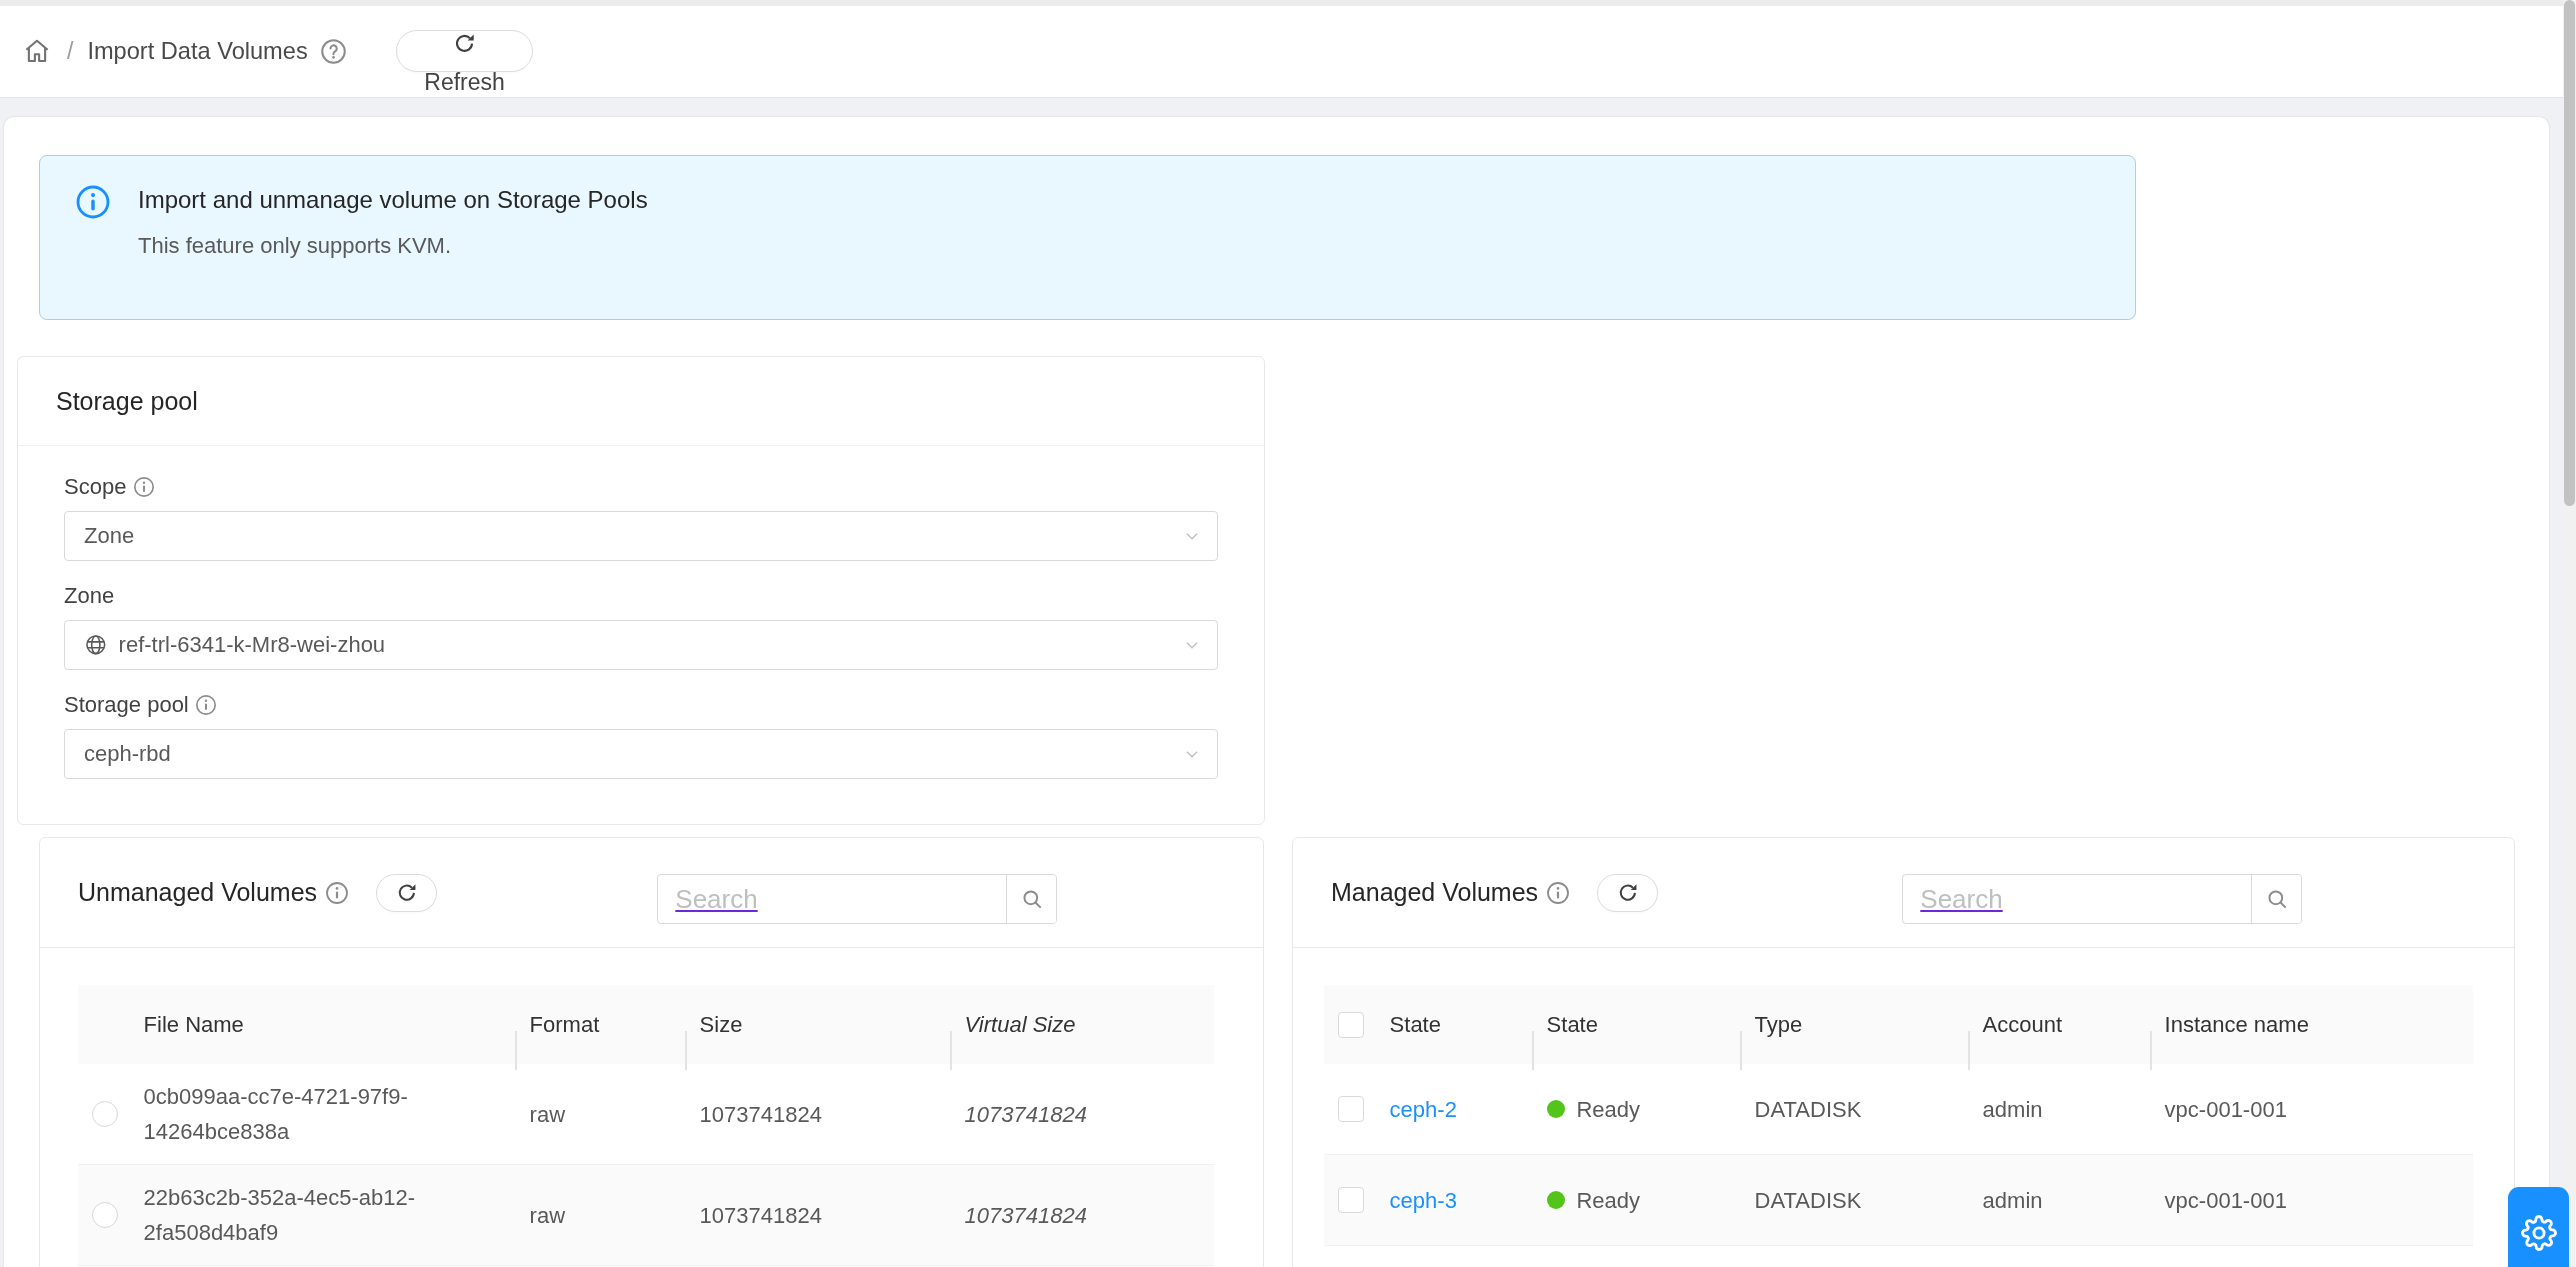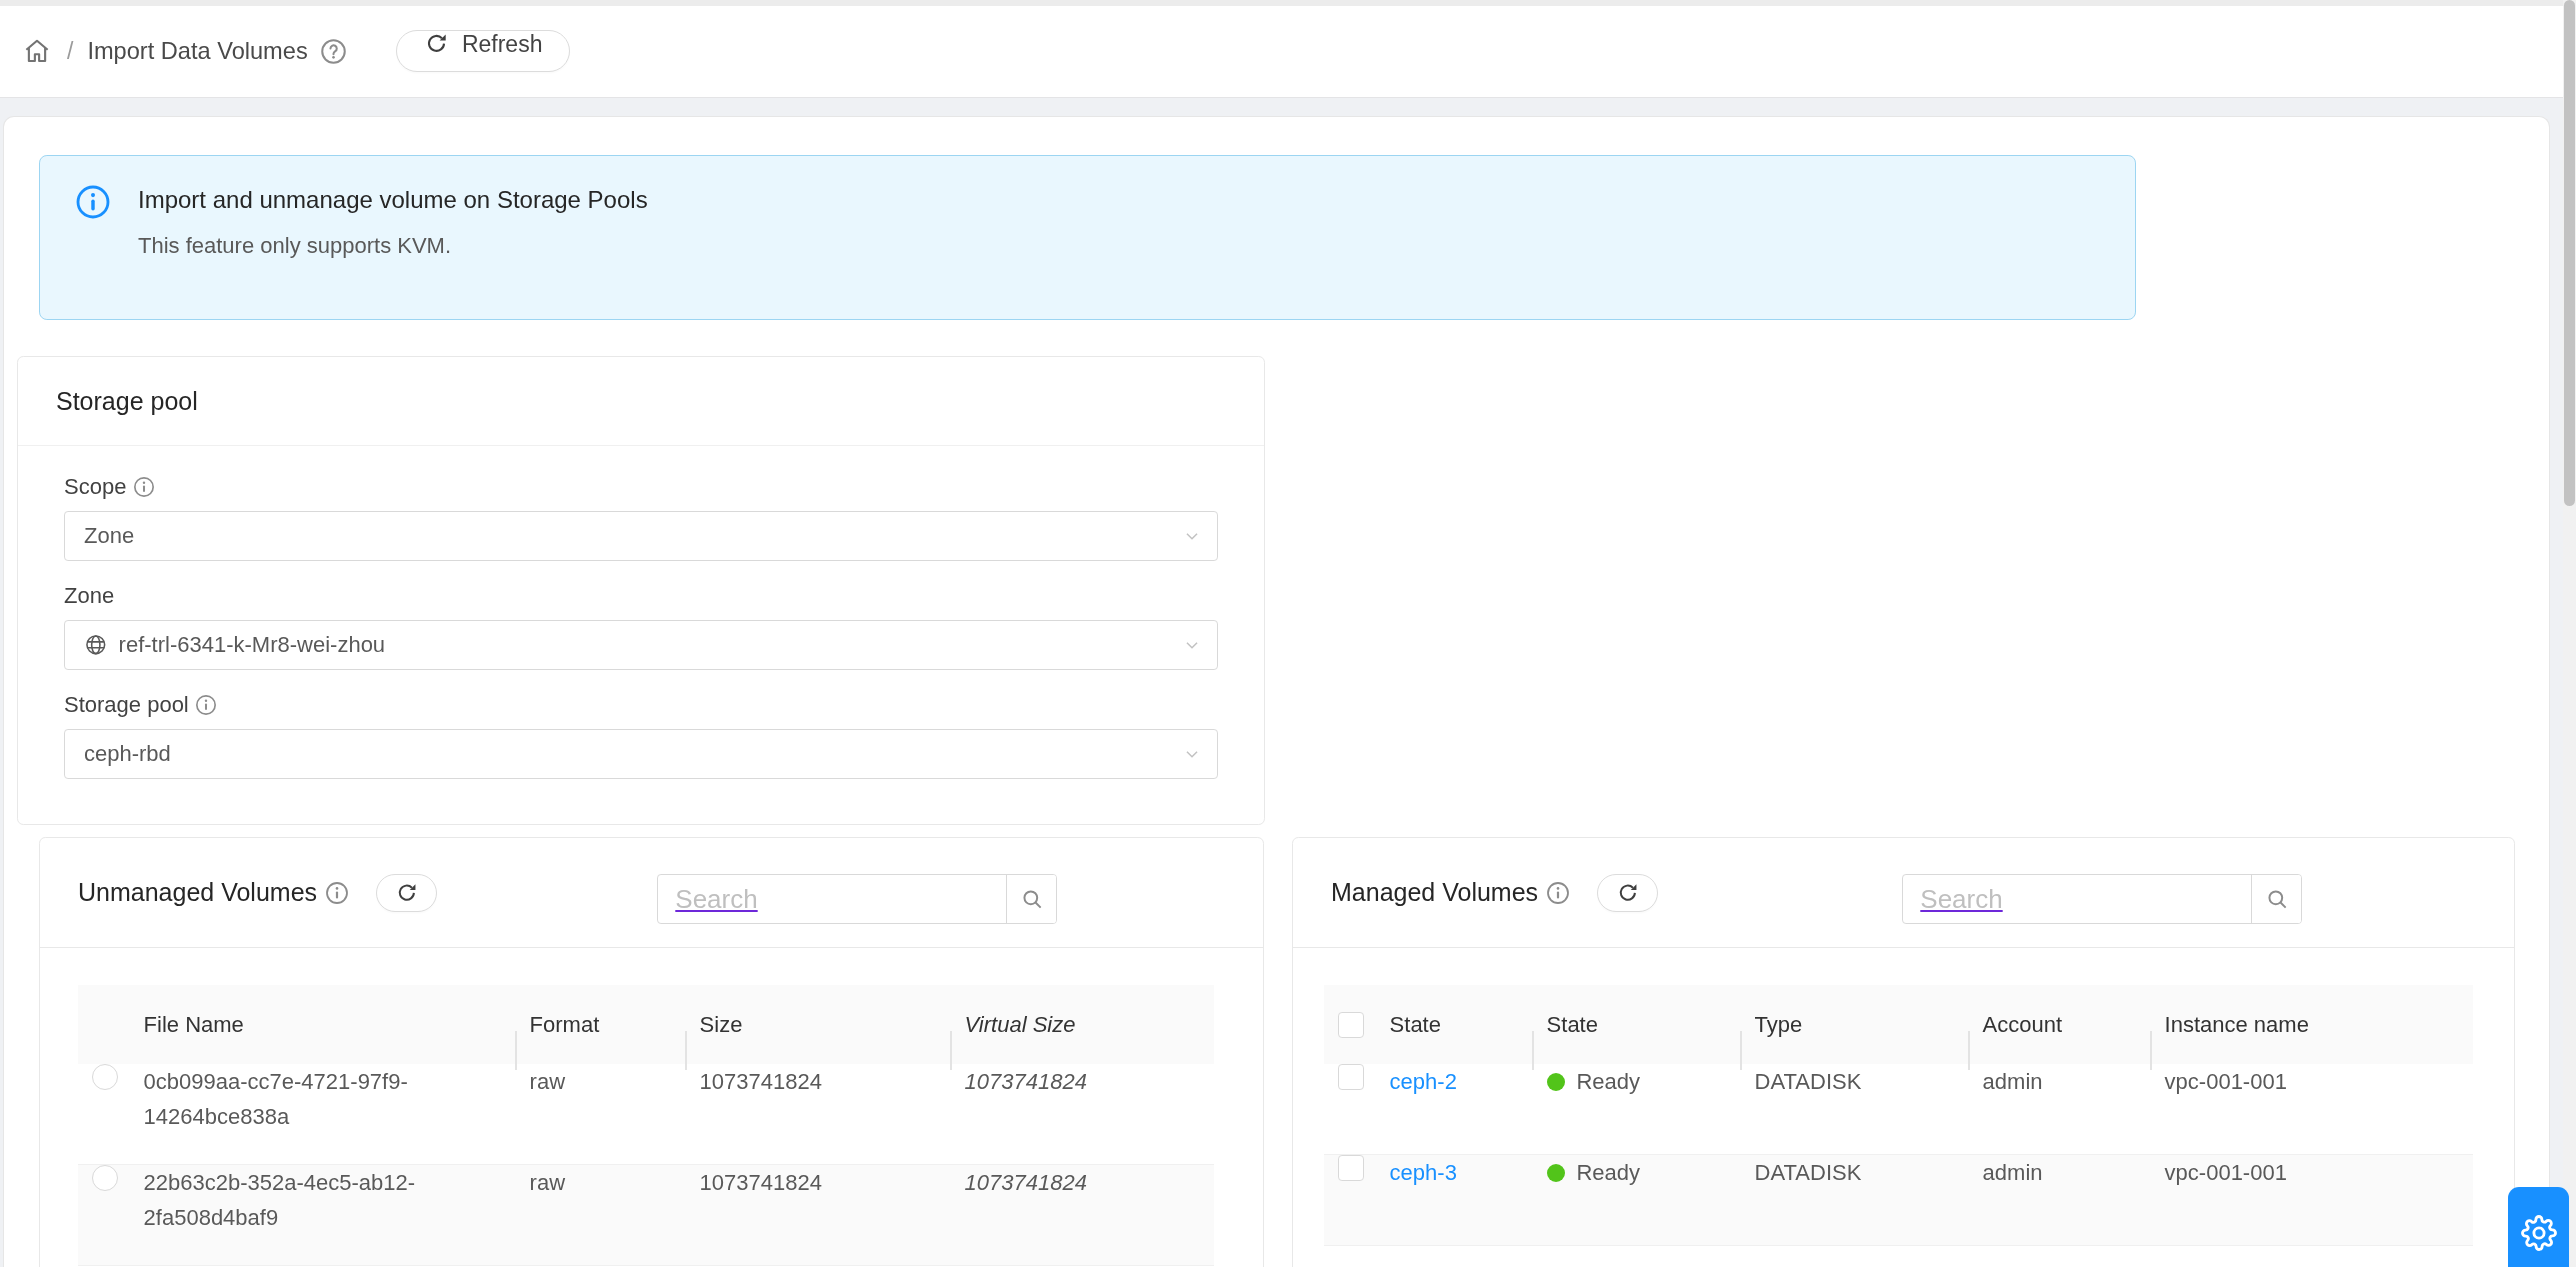--- a/index.html
+++ b/index.html
@@ -14,23 +14,23 @@
   .top-strip{left:0;top:0;width:100%;height:5.5px;background:#ececec;}
   .header{left:0;top:5.5px;width:100%;height:91px;background:#ffffff;border-bottom:0.8px solid #e4e4e6;}
   .header-inner{position:absolute;left:22px;top:0;height:100%;display:flex;align-items:center;}
   .crumb-home{width:31px;height:31px;color:#737373;display:flex;align-items:center;}
   .crumb-home svg{width:30px;height:30px;}
   .crumb-sep{margin:0 14px;font-size:23px;color:#9b9b9b;}
   .crumb-current{font-size:23.6px;color:#4a4a4a;}
   .help-icon{margin-left:12.6px;width:27px;height:27px;color:#8c8c8c;}
   .help-icon svg{width:27px;height:27px;}
   .refresh-btn{
-    margin-left:49px;height:42px;padding:0 27px;display:flex;gap:12.6px;
+    margin-left:49px;height:42px;padding:0 27px;display:flex;align-items:center;gap:12.6px;
     background:#fff;border:1.6px solid #dcdcdc;border-radius:22px;font-size:23px;color:#434343;
-    box-shadow:0 1.6px 1.6px rgba(0,0,0,0.02);cursor:pointer;
+    box-shadow:0 1.6px 1.6px rgba(0,0,0,0.02);cursor:pointer;flex-direction:column;
   }
   .reload-ic{width:25px;height:25px;color:#3f3f3f;}
   .reload-ic svg{width:25px;height:25px;}
 
   
   .main-card{left:3.1px;top:116px;width:2545px;height:1154px;background:#ffffff;
     border:0.8px solid #e6e6e6;border-bottom:none;border-radius:11px 11px 0 0;}
 
   
   .alert{left:39px;top:155px;width:2097px;height:165px;background:#e9f7fe;
@@ -88,21 +88,21 @@
   .search-btn svg{width:23.6px;height:23.6px;}
 
   
   .table{position:absolute;top:147px;}
   .uv-card .table{left:38px;width:1136px;}
   .mv-card .table{left:31px;width:1149px;}
   .t-head{display:flex;background:#fafafa;height:79px;align-items:center;}
   .t-cell{box-sizing:border-box;padding-left:12.6px;position:relative;font-size:22px;}
   .t-head .t-cell{color:#333333;font-weight:500;}
   .t-head .t-cell .colsep{position:absolute;right:0;top:19.6px;width:1.6px;height:39px;background:#e3e3e3;}
-  .t-row{display:flex;align-items:flex-start;border-bottom:1.6px solid #f0f0f0;background:#fff;}
+  .t-row{display:flex;align-items:center;border-bottom:1.6px solid #f0f0f0;background:#fff;}
   .uv-card .t-row{height:100px;}
   .mv-card .t-row{height:90px;}
   .t-row.stripe{background:#fafafa;}
   .t-row .t-cell{color:#595959;line-height:35px;}
 
   .col-sel{flex:0 0 53px;display:flex;align-items:center;justify-content:center;padding-left:0;}
   .uv-col-file{flex:0 0 386px;}
   .uv-col-format{flex:0 0 170px;}
   .uv-col-size{flex:0 0 265px;}
   .uv-col-vsize{flex:0 0 263px;font-style:italic;}

